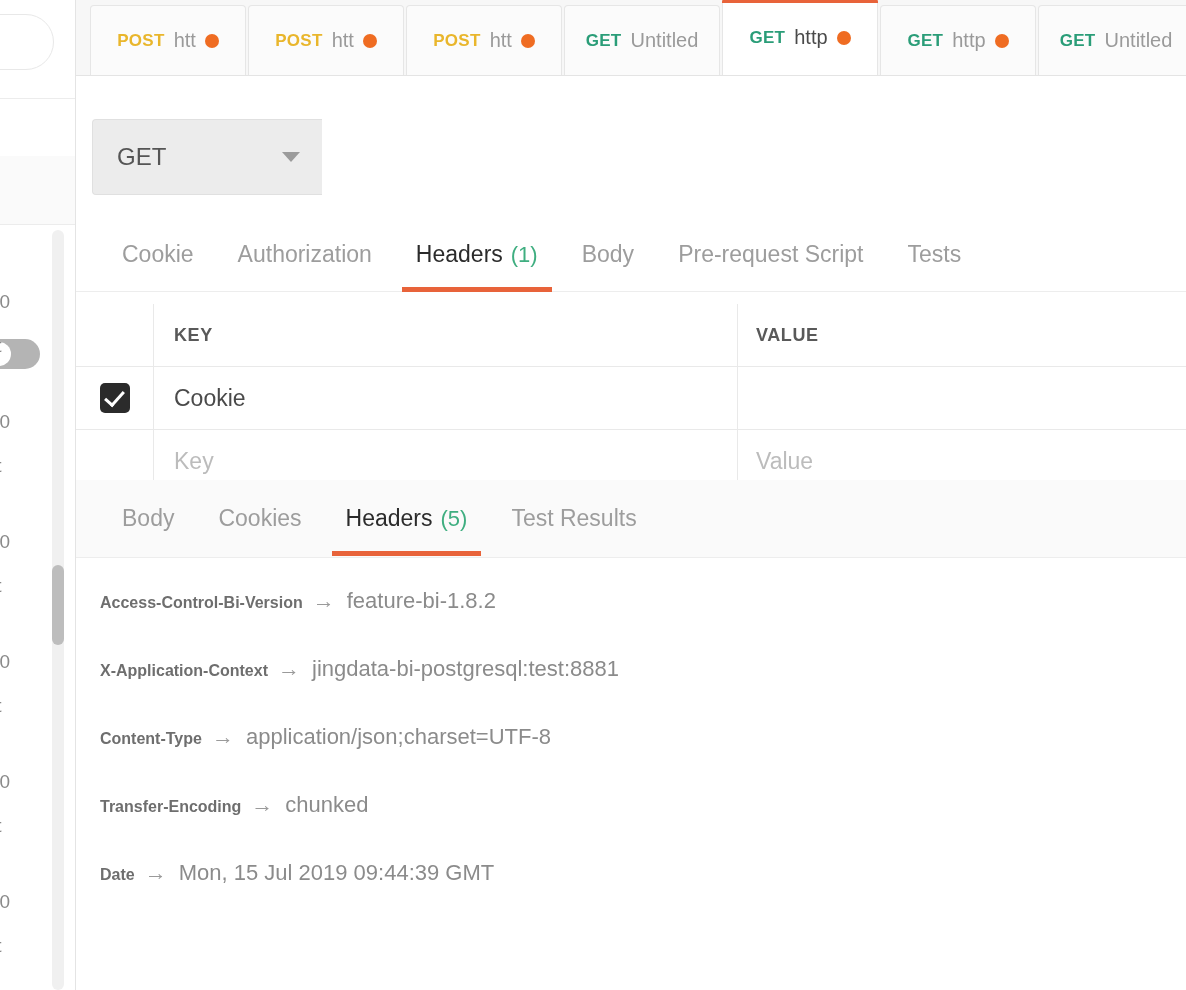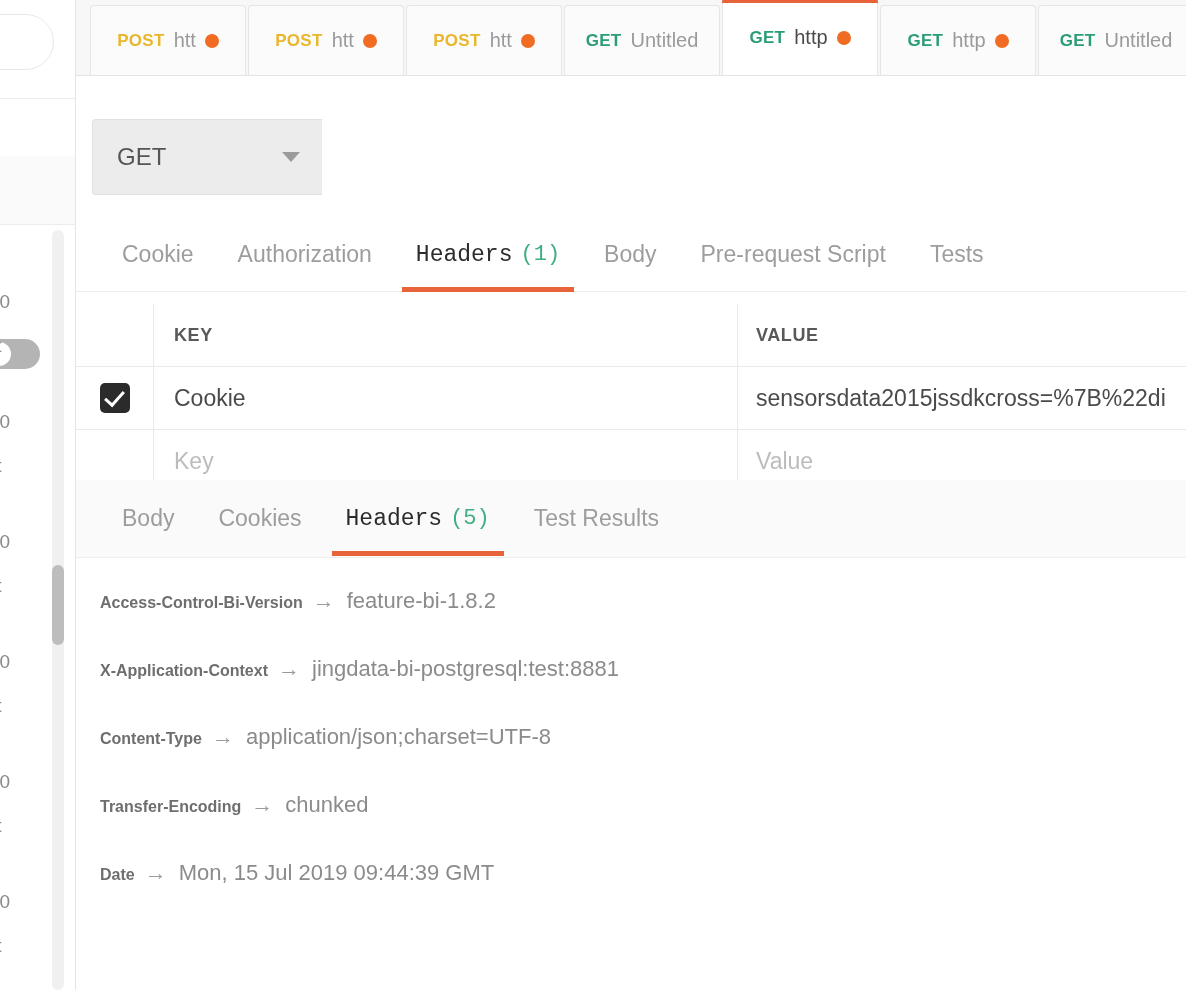--- a/index.html
+++ b/index.html
@@ -213,21 +213,21 @@
     position: relative;
     height: 74px;
     display: flex;
     align-items: center;
     gap: 8px;
     padding: 0 22px;
     font-size: 23px;
     color: #9d9d9d;
     white-space: nowrap;
   }
-  .rtab.active { color: #2b2b2b; font-family: Liberation Mono, monospace; }
+  .rtab.active { color: #2b2b2b; }
   .rtab.active::after {
     content: "";
     position: absolute;
     left: 8px; right: 8px; bottom: 0;
     height: 5px;
     background: #e8633a;
   }
   .rtab-count { color: #3fae80; font-size: 22px; }
 
   
@@ -464,23 +464,20 @@
         </div>
       </div>
 
       <div class="kvrow data">
         <div class="kv-check">
           <span class="checkbox"></span>
         </div>
         <div class="kv-key">
           <span class="cell-text">Cookie</span>
         </div>
-        <div class="kv-val">
-          <span class="cell-text">sensorsdata2015jssdkcross=%7B%22di</span>
-        </div>
       </div>
 
       <div class="kvrow data">
         <div class="kv-check"></div>
         <div class="kv-key">
           <span class="cell-placeholder">Key</span>
         </div>
         <div class="kv-val">
           <span class="cell-placeholder">Value</span>
         </div>

